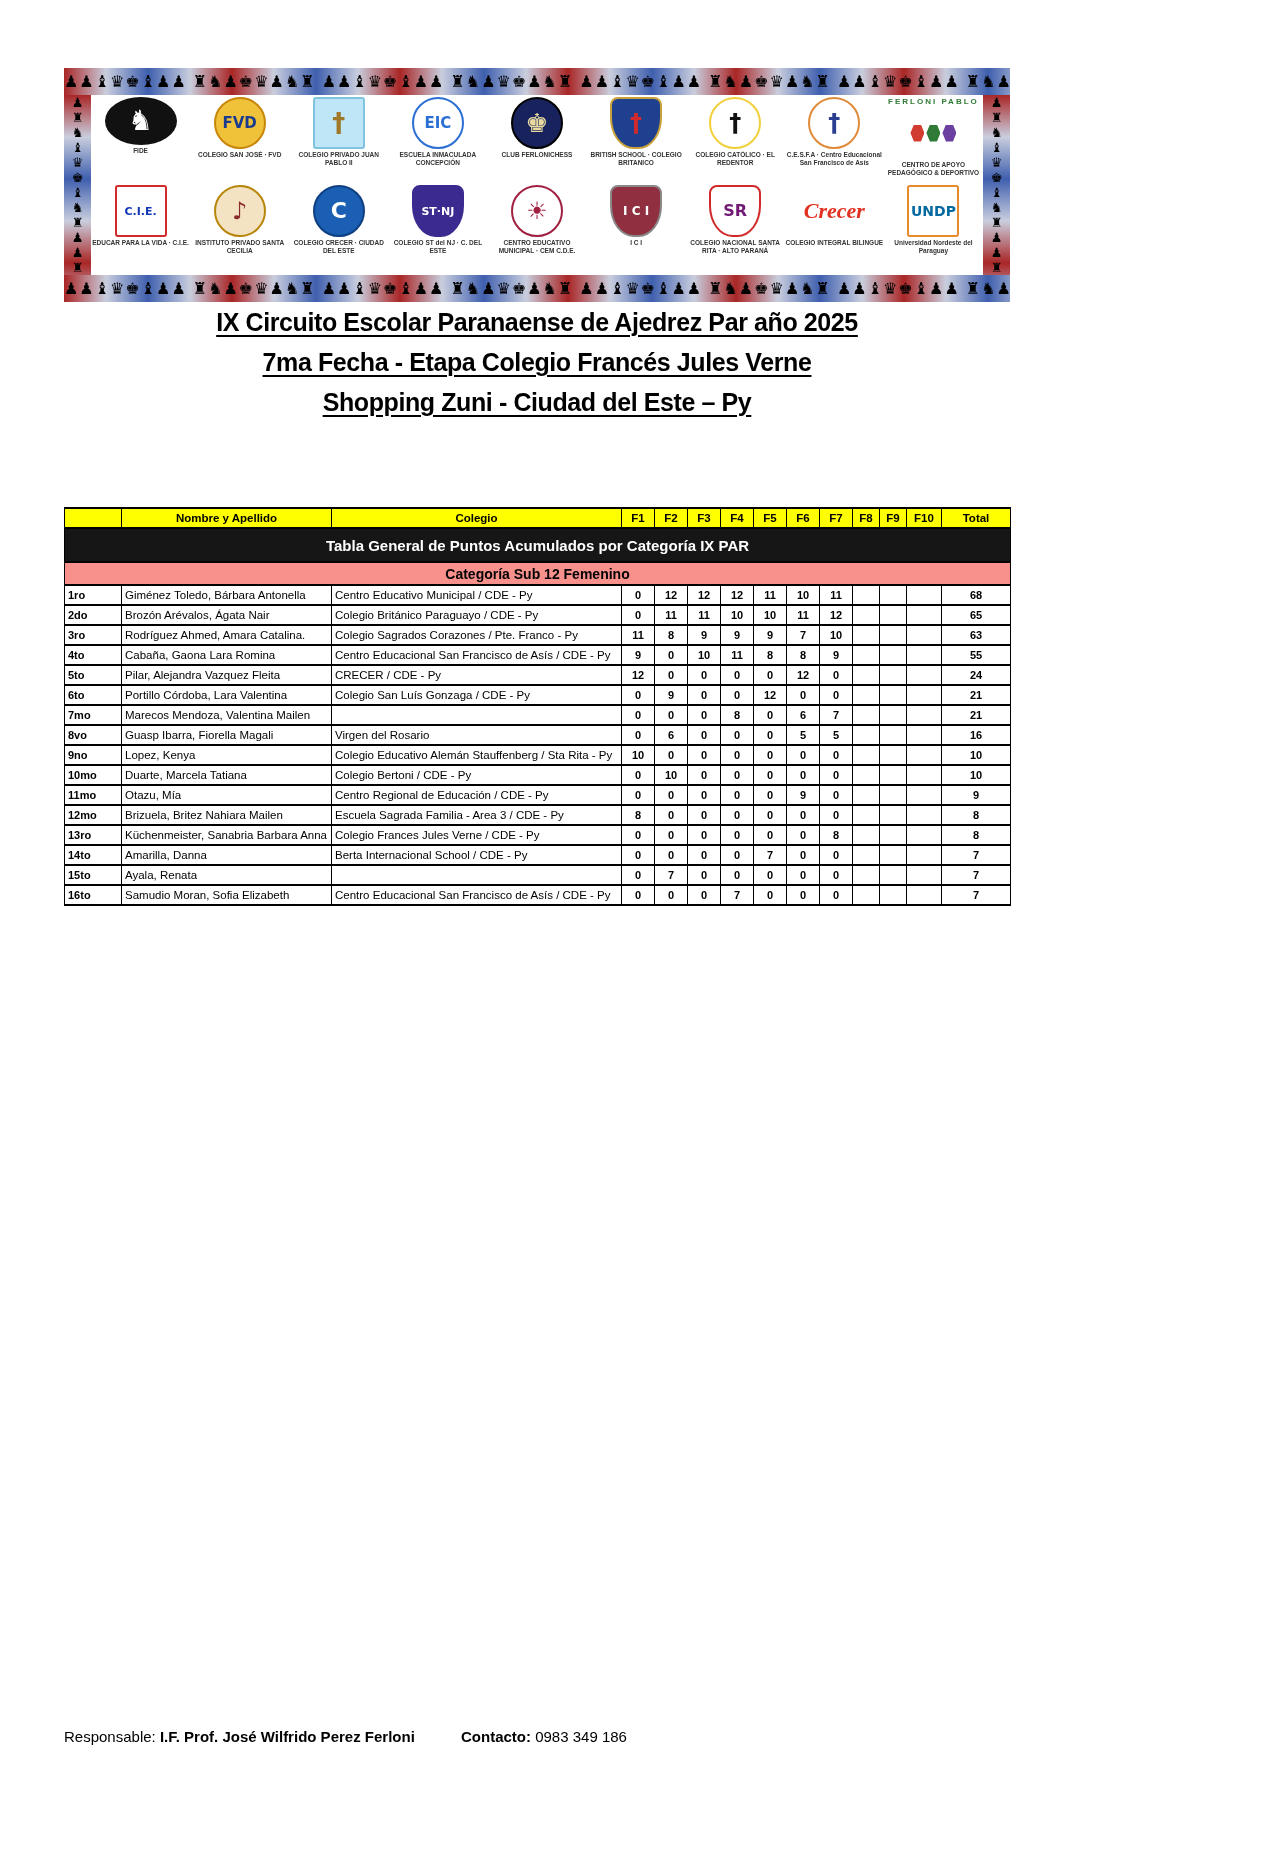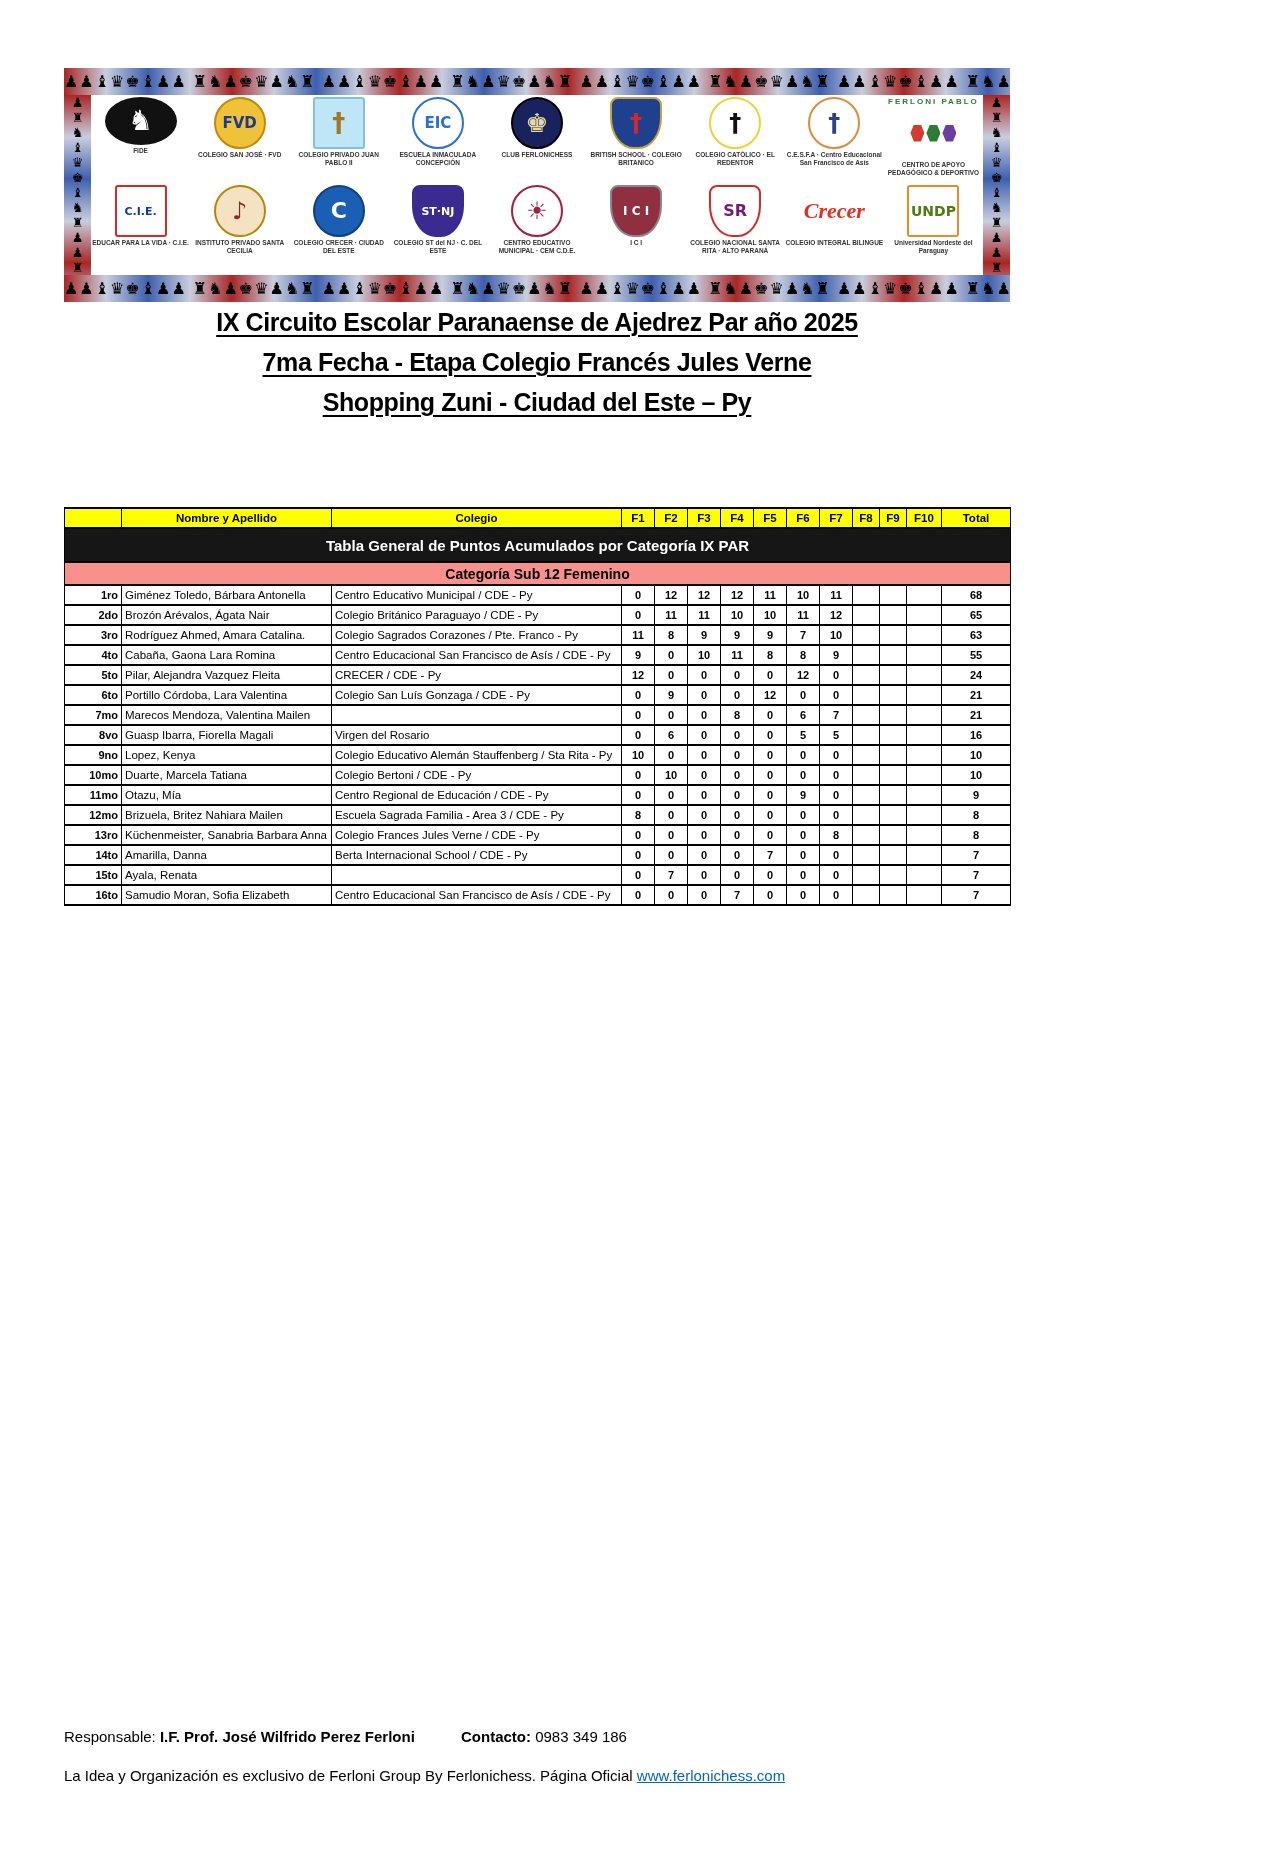--- a/index.html
+++ b/index.html
@@ -50,21 +50,21 @@
     line-height:33px;margin:0 0 7px 0;}
 
   
   .results{margin-top:88px;}
   table{border-collapse:collapse;table-layout:fixed;width:946px;}
   th,td{border:1px solid #000;border-top-width:2px;border-bottom-width:2px;
     padding:0 3px;height:20px;overflow:hidden;white-space:nowrap;box-sizing:border-box;}
   .t-title td{background:#161616;color:#fff;font-weight:bold;font-size:15px;text-align:center;height:34px;}
   .t-cat td{background:#f8908c;color:#000;font-weight:bold;font-size:14px;text-align:center;height:23px;}
   thead th{background:#ffff00;font-weight:bold;font-size:11.5px;text-align:center;}
-  td.c-pos{font-weight:bold;font-size:11px;text-align:right;}
+  td.c-pos{font-weight:bold;font-size:11px;text-align:left;}
   td.c-name,td.c-school{font-size:11.5px;text-align:left;font-weight:normal;}
   td.c-f,td.c-total{font-weight:bold;font-size:11px;text-align:center;}
   td.no-left{border-left:none;}
 
   
   .footer{position:absolute;left:64px;top:1728px;width:1100px;font-size:15px;}
   .footer-line1{margin-bottom:22px;}
   .bold{font-weight:bold;}
   .contact-label{font-weight:bold;margin-left:42px;}
   .footer a{color:#0563c1;text-decoration:underline;}
@@ -182,21 +182,21 @@
               <div class="logo-caption">COLEGIO NACIONAL SANTA RITA · ALTO PARANÁ</div>
             </div>
             <div class="logo">
               <div class="logo-shape text">
                 <span class="abbr" style="color: rgb(224, 48, 32);">Crecer</span>
               </div>
               <div class="logo-caption">COLEGIO INTEGRAL BILINGÜE</div>
             </div>
             <div class="logo">
               <div class="logo-shape rect" style="background: rgb(255, 255, 255); border-color: rgb(232, 137, 42);">
-                <span class="abbr" style="color: #4d7c0f; font-size: 14px;">UNDP</span>
+                <span class="abbr" style="color: #0369a1; font-size: 14px;">UNDP</span>
               </div>
               <div class="logo-caption">Universidad Nordeste del Paraguay</div>
             </div>
           </div>
       </div>
       <div class="chess-strip vertical">♟♜♞♝♛♚♝♞♜♟♟♜♞♝♚♛♝♞♜♟</div>
     </div>
     <div class="chess-strip horizontal">♟♟♝♛♚♝♟♟ ♜♞♟♚♛♟♞♜ ♟♟♝♛♚♝♟♟ ♜♞♟♛♚♟♞♜ ♟♟♝♛♚♝♟♟ ♜♞♟♚♛♟♞♜ ♟♟♝♛♚♝♟♟ ♜♞♟♛♚♟♞♜ ♟♟♝♛♚♝♟♟ ♜♞♟♚♛♟♞♜ ♟♟♝♛♚♝♟♟</div>
   </div>
 
@@ -513,17 +513,13 @@
 
 </div>
 
 <div class="footer">
   <div class="footer-line1">
     <span>Responsable:</span>
     <span class="bold">I.F. Prof. José Wilfrido Perez Ferloni</span>
     <span class="contact-label">Contacto:</span>
     <span>0983 349 186</span>
   </div>
-  <div class="footer-line2">
-    <span>La Idea y Organización es exclusivo de Ferloni Group By Ferlonichess. Página Oficial</span>
-    <a href="#">www.ferlonichess.com</a>
-  </div>
 </div>
 
 </body></html>

